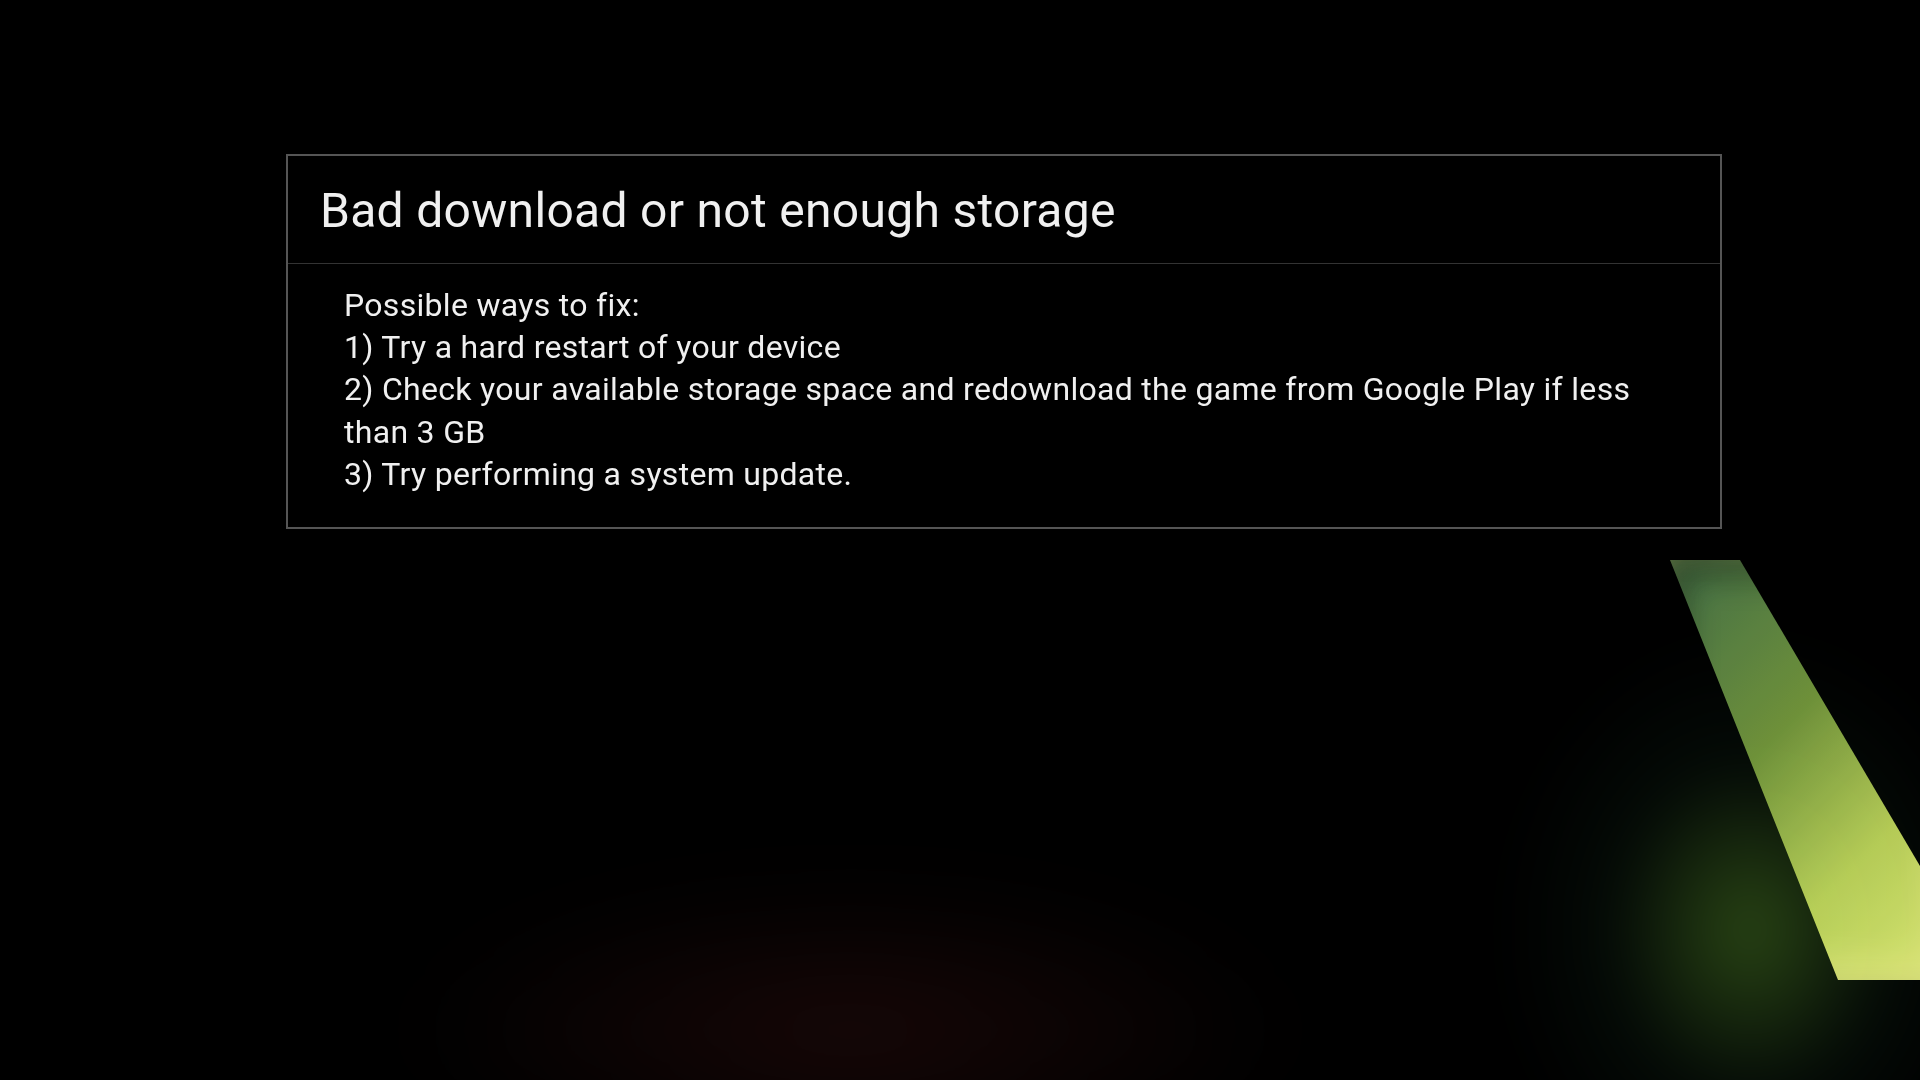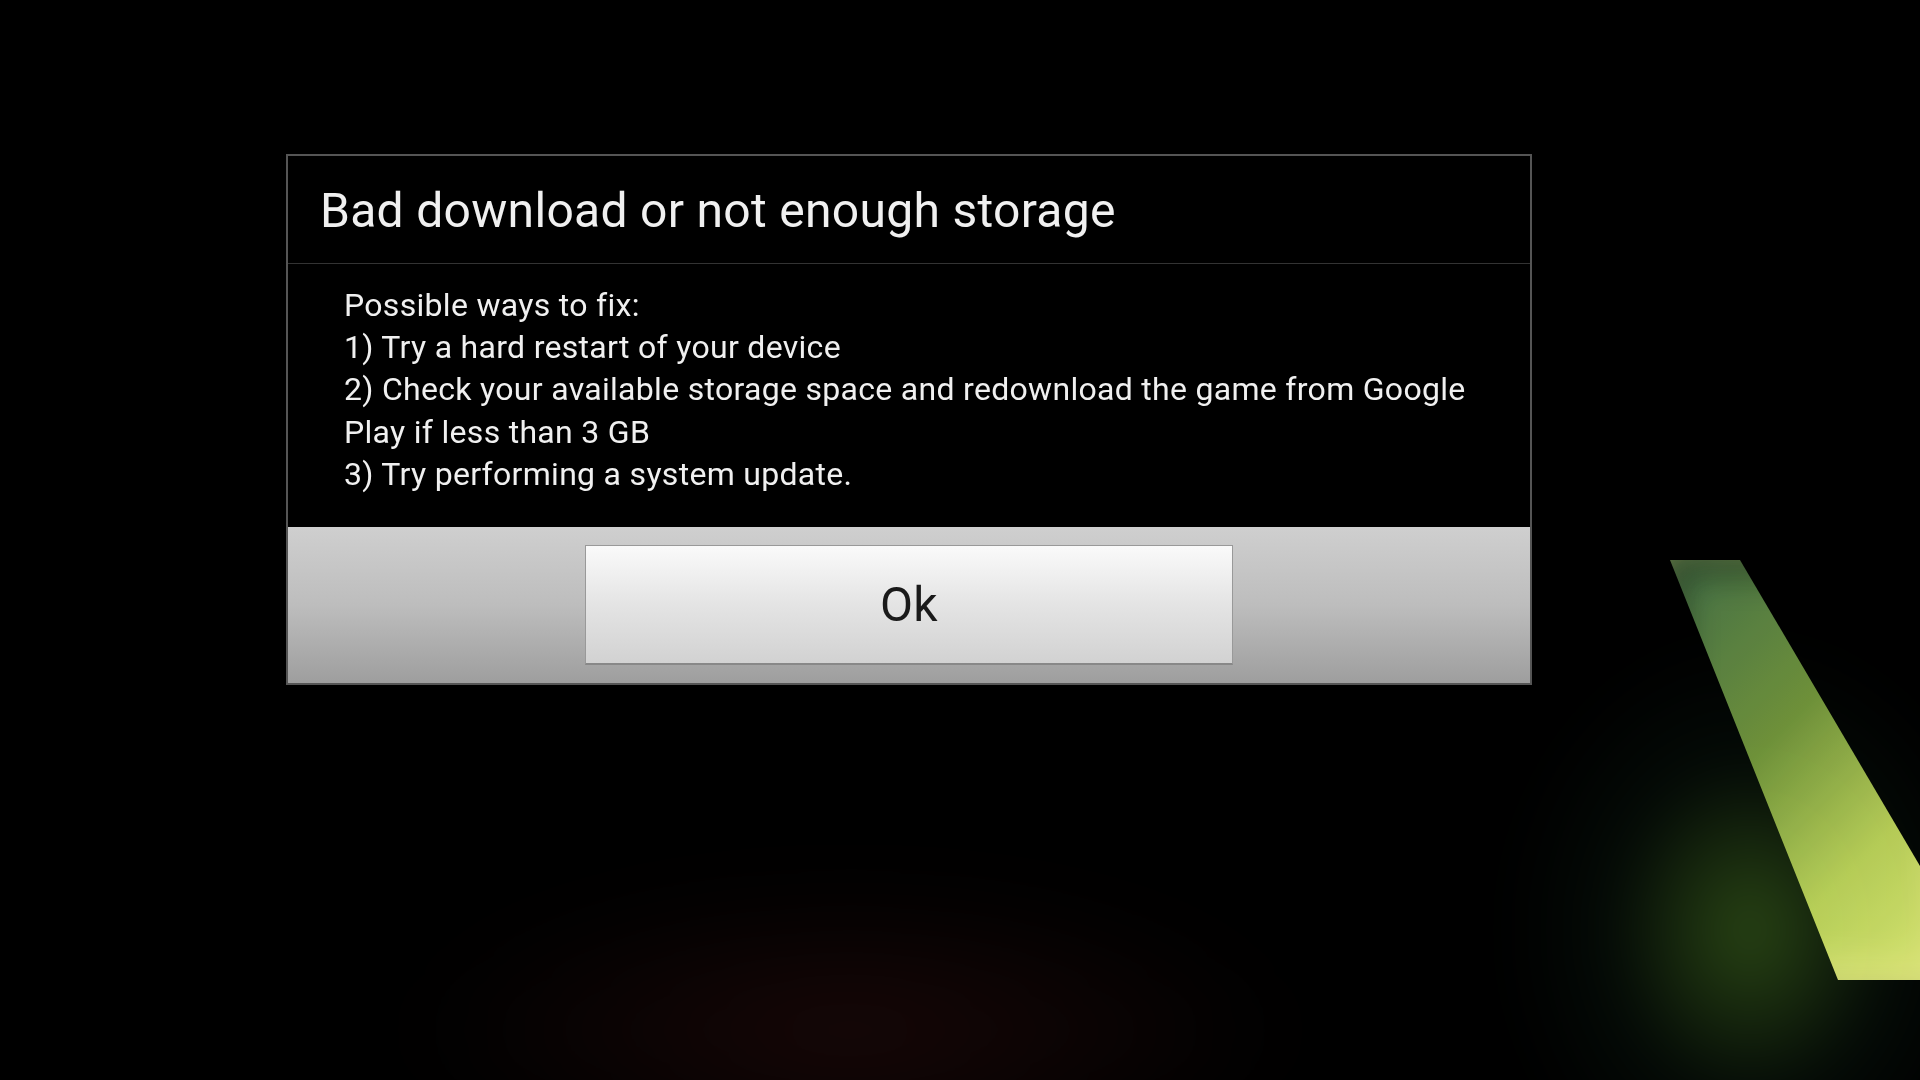--- a/index.html
+++ b/index.html
@@ -57,21 +57,21 @@
       height: 300px;
       background: radial-gradient(ellipse at center, rgba(80, 25, 25, 0.3) 0%, transparent 70%);
       filter: blur(40px);
       pointer-events: none;
     }
     
     .dialog {
       position: absolute;
       top: 154px;
       left: 286px;
-      width: 1246px;
+      width: 1436px;
       border: 2px solid #555;
       background: #000;
       box-shadow: 0 8px 30px rgba(0, 0, 0, 0.7);
     }
     
     .dialog-title {
       padding: 26px 32px 24px 32px;
       font-size: 48px;
       font-weight: 400;
       color: #f0f0f0;
@@ -122,16 +122,13 @@
 
 <div class="background-art">
   <div class="triangle-glow"></div>
   <div class="triangle-shape"></div>
 </div>
 
 <div class="dialog">
   <div class="dialog-title">Bad download or not enough storage</div>
   <div class="dialog-divider"></div>
   <div class="dialog-body">Possible ways to fix:<br>1) Try a hard restart of your device<br>2) Check your available storage space and redownload the game from Google Play if less than 3 GB<br>3) Try performing a system update.</div>
-  <div class="dialog-footer">
-    <button class="ok-button">Ok</button>
-  </div>
 </div>
 
 </body></html>

